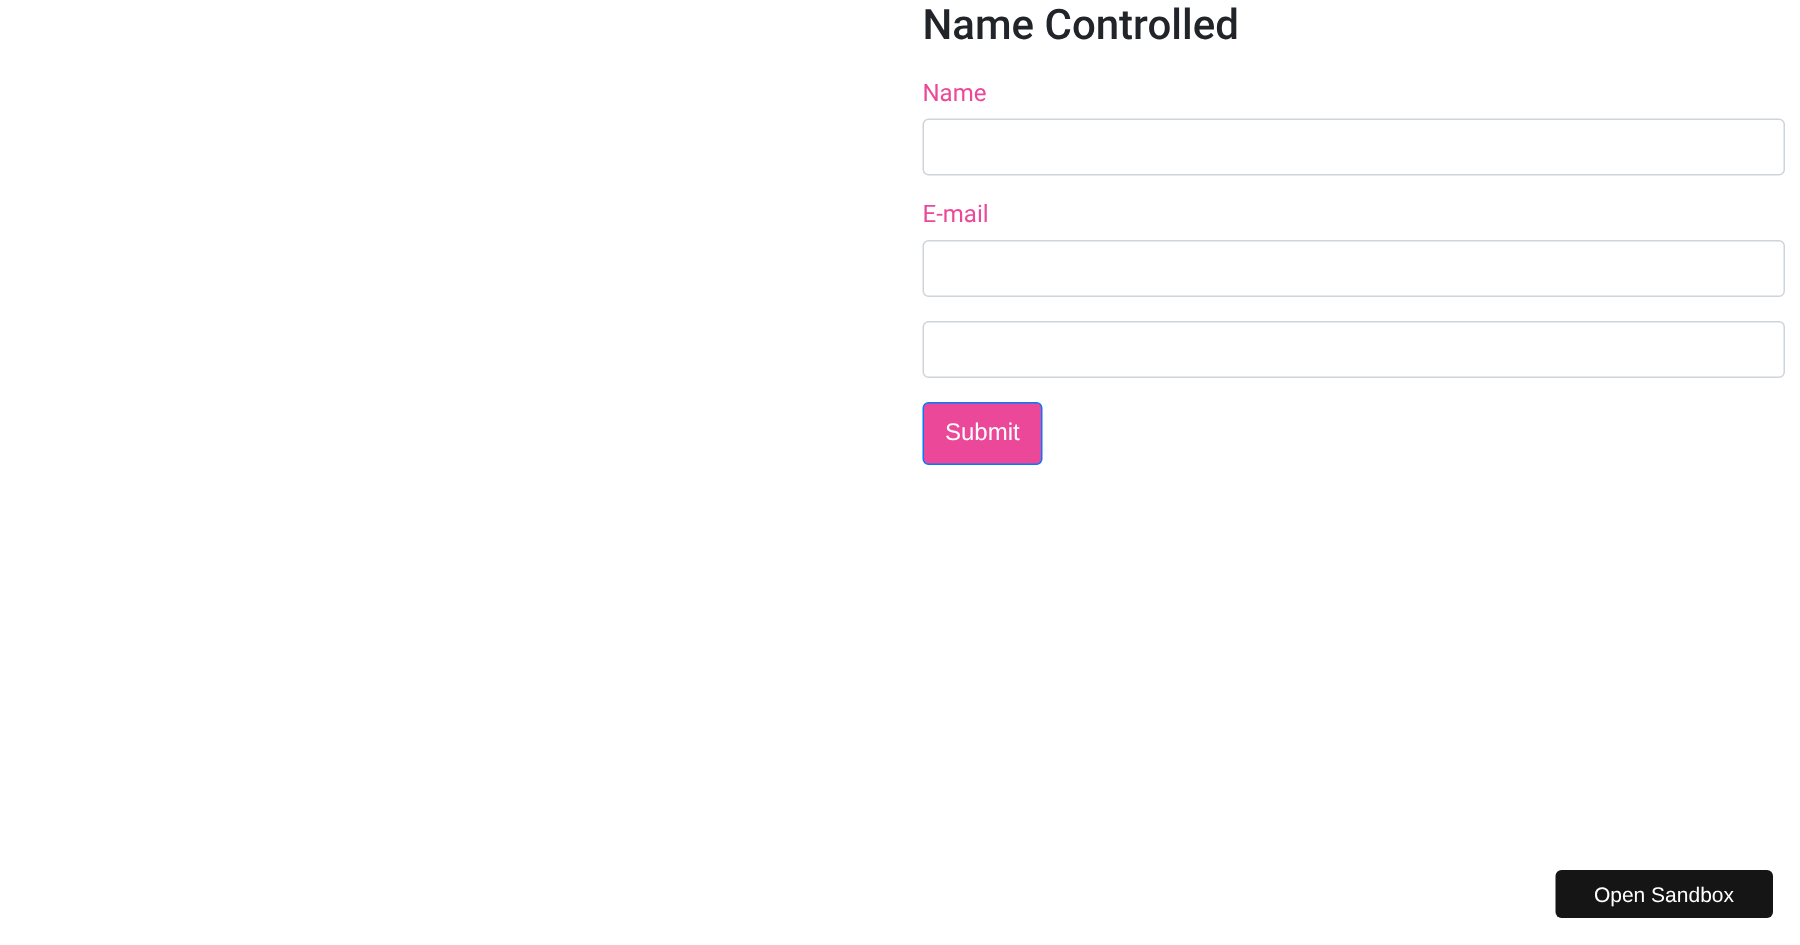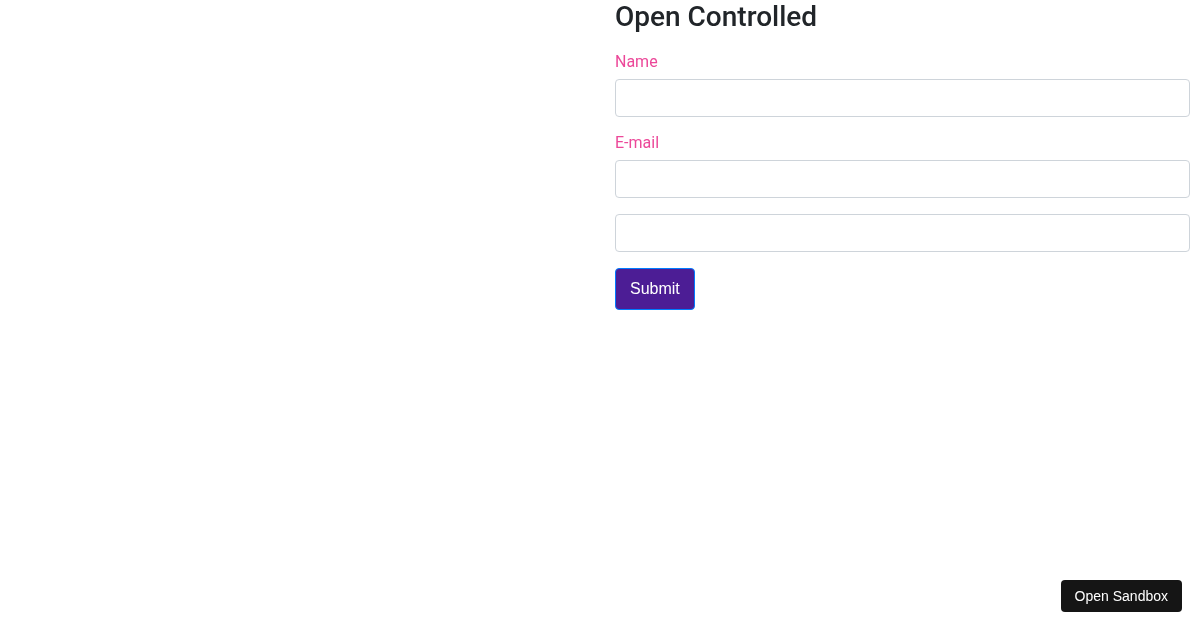--- a/index.html
+++ b/index.html
@@ -47,44 +47,44 @@
       background-color: #fff;
       border: 1px solid #ced4da;
       border-radius: 4px;
     }
     .submit-button {
       display: inline-block;
       padding: 8px 14px;
       font-size: 16px;
       font-weight: 400;
       color: #fff;
-      background-color: #4c1d95;
+      background-color: #ec4899;
       border: 1px solid #007bff;
       border-radius: 4px;
       cursor: pointer;
       line-height: 1.5;
     }
     .open-sandbox-button {
       position: absolute;
       right: 18px;
       bottom: 18px;
-      padding: 8px 14px;
+      padding: 8px 26px;
       font-size: 14px;
       color: #fff;
       background-color: #151515;
       border: none;
       border-radius: 4px;
       cursor: pointer;
     }
   </style>
 </head>
 <body>
 
 <div class="form-container">
-  <h1 class="page-title">Open Controlled</h1>
+  <h1 class="page-title">Name Controlled</h1>
 
   <div class="form-group">
     <label class="form-label">Name</label>
     <input type="text" class="form-input" value="" style="">
   </div>
 
   <div class="form-group">
     <label class="form-label">E-mail</label>
     <input type="text" class="form-input" value="" style="">
   </div>

